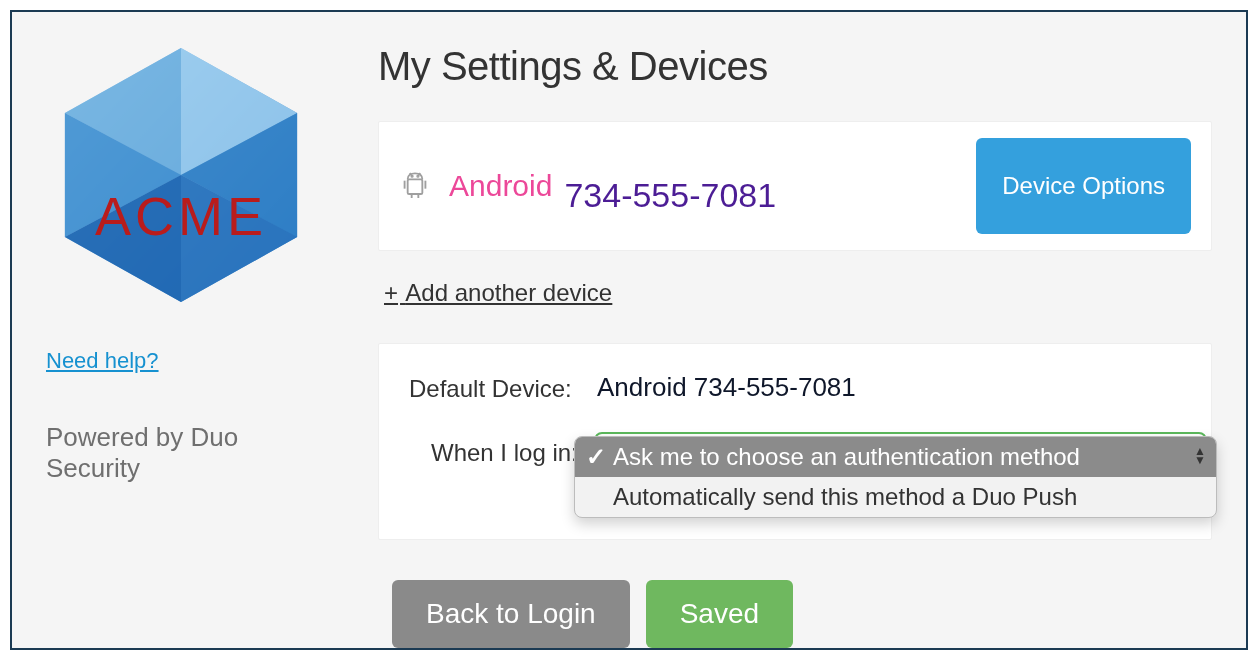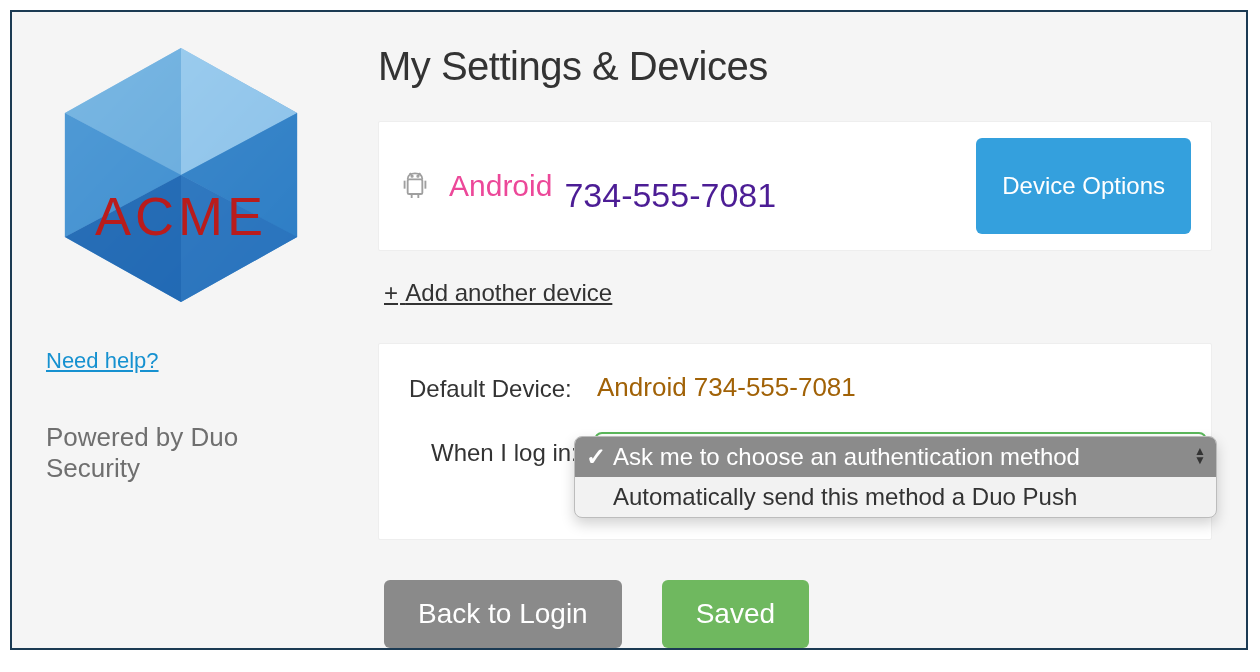--- a/index.html
+++ b/index.html
@@ -142,21 +142,21 @@
     margin-bottom: 36px;
   }
   .row:last-child { margin-bottom: 0; }
   .label {
     font-size: 24px;
     color: #333;
     width: 188px;
   }
   .value {
     font-size: 26px;
-    color: #a16207;
+    color: #0f172a;
   }
   .select-outline {
     position: absolute;
     left: 215px;
     right: 4px;
     top: 88px;
     height: 64px;
     border: 2.5px solid #5cb85c;
     border-radius: 8px;
     background: #fff;
@@ -202,22 +202,22 @@
     position: absolute;
     right: 10px;
     top: 10px;
     color: #333;
     font-size: 12px;
     line-height: 9px;
     pointer-events: none;
   }
   .btn-row {
     display: flex;
-    gap: 40px;
-    margin-left: 6px;
+    gap: 16px;
+    margin-left: 14px;
   }
   .btn {
     border: none;
     border-radius: 6px;
     font-size: 28px;
     color: #fff;
     padding: 18px 34px;
     cursor: pointer;
   }
   .btn-gray { background: #8a8a8a; }

